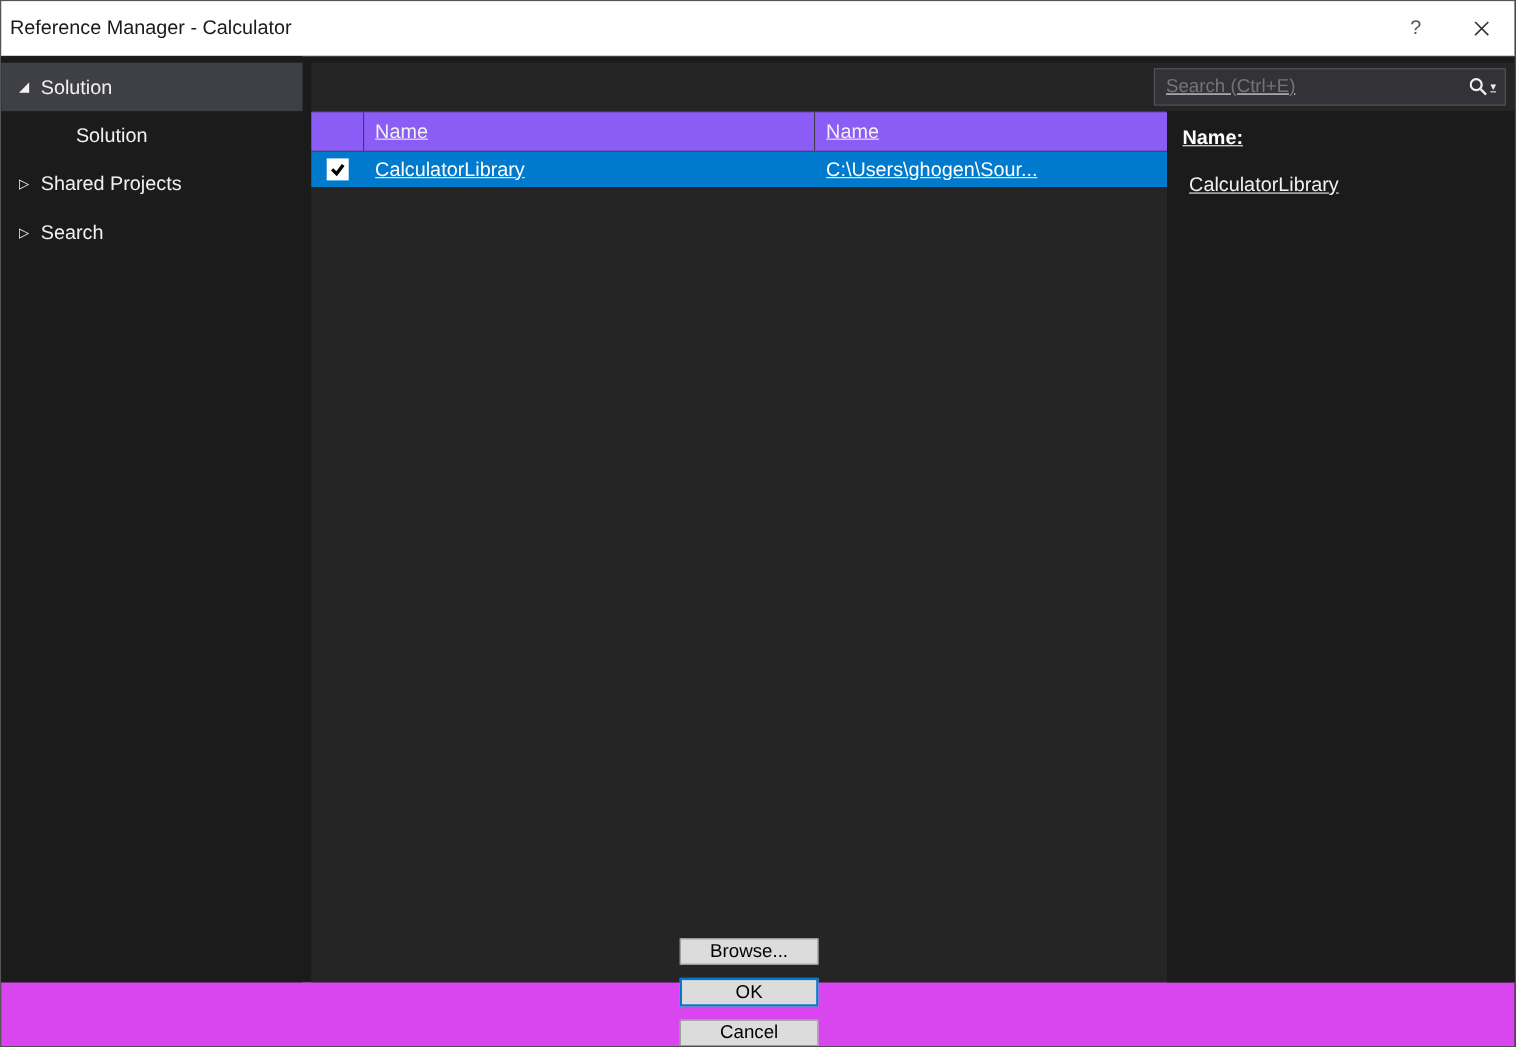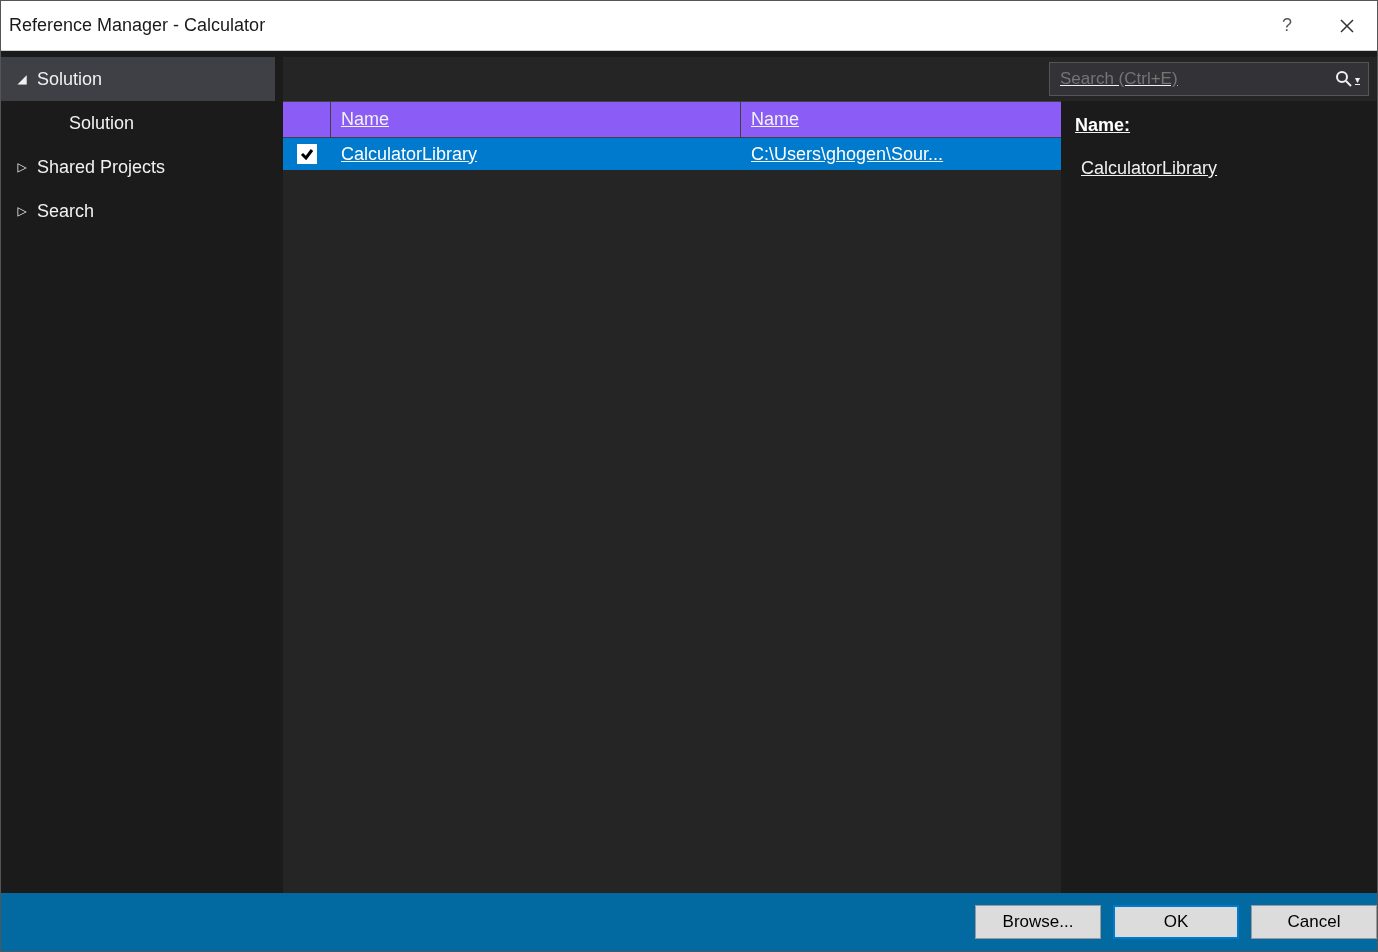--- a/index.html
+++ b/index.html
@@ -210,25 +210,27 @@
   }
   .detailspane .value {
     font-size: 18px;
     color: #f1f1f1;
     padding-left: 6px;
   }
 
   
   .footer {
     height: 58px;
-    background: #0369a1;
+    background: #d946ef;
     display: flex;
     justify-content: flex-end;
     align-items: center;
+    padding-right: 16px;
     gap: 12px;
+    flex-direction: column;
   }
   .btn {
     width: 126px;
     height: 34px;
     background: #dcdcdc;
     border: 1px solid #9a9a9a;
     color: #000;
     font-size: 17px;
     font-family: inherit;
     display: flex;

